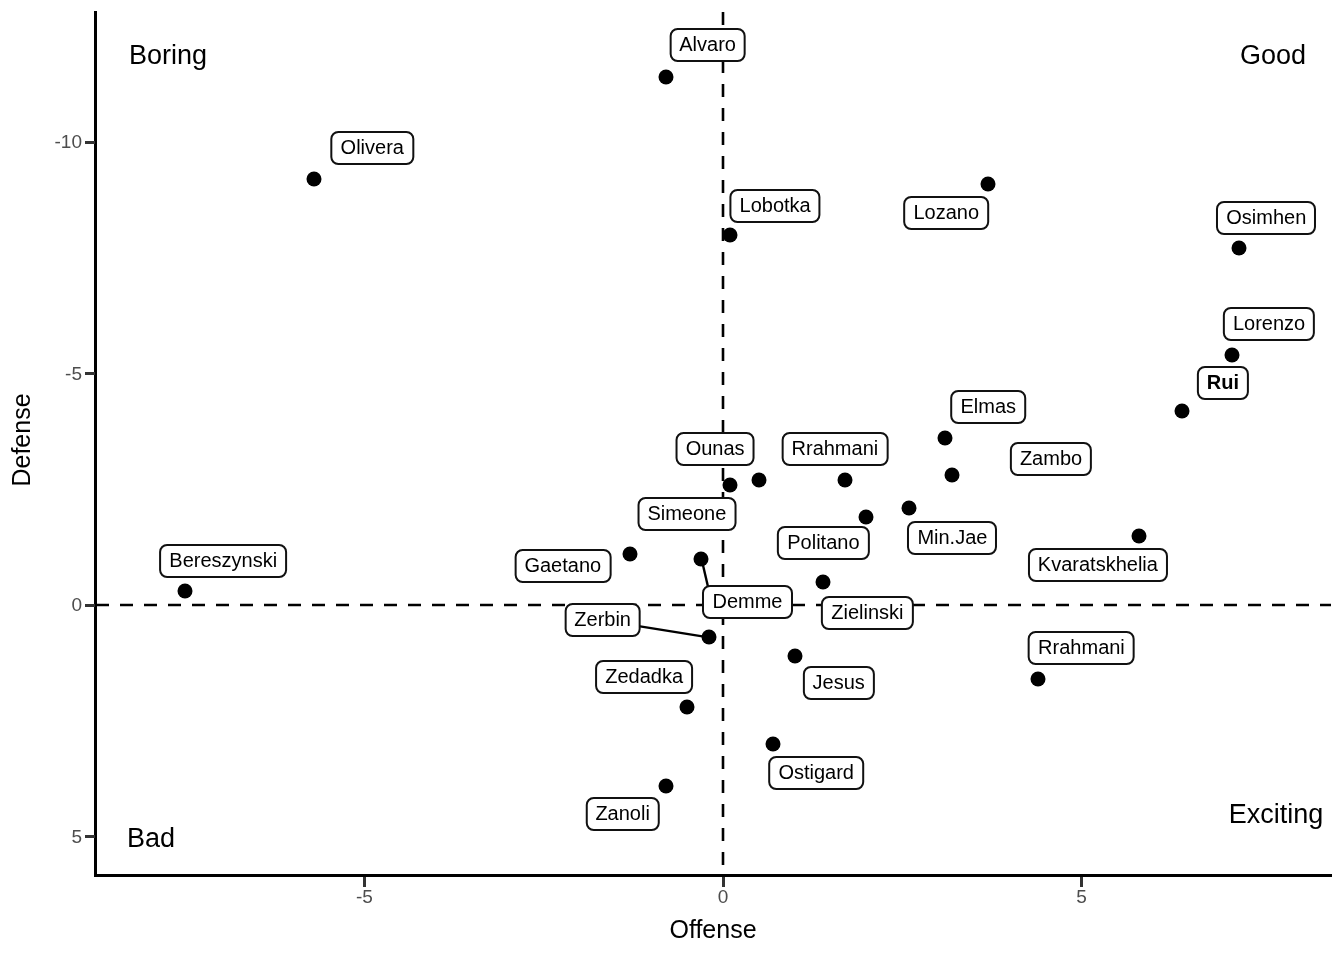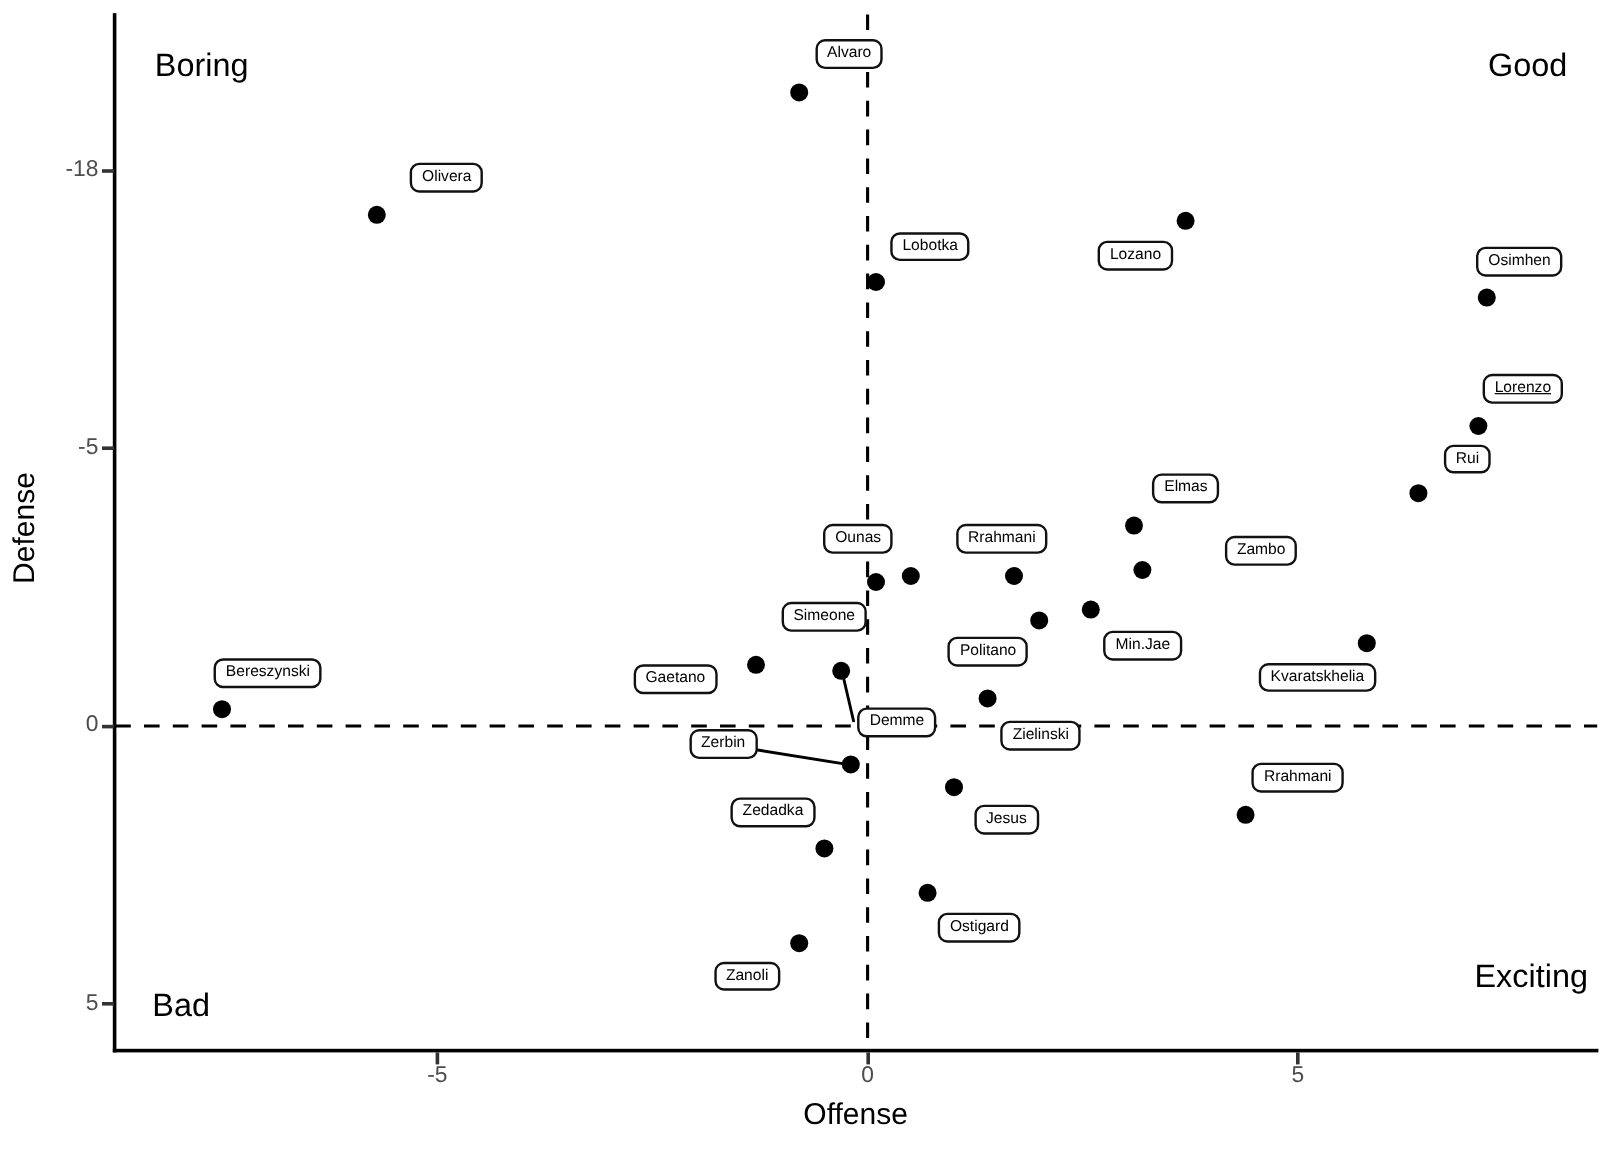--- a/index.html
+++ b/index.html
@@ -6,21 +6,21 @@
   body{width:1344px;height:960px;overflow:hidden;font-family:"Liberation Sans",sans-serif;color:#000;}
   #plot{position:relative;width:1344px;height:960px;background:#ffffff;}
   #line-layer{position:absolute;left:0;top:0;width:1344px;height:960px;z-index:1;}
   .axis-y{position:absolute;left:94px;top:11px;width:3px;height:866px;background:#000;z-index:1;}
   .axis-x{position:absolute;left:94px;top:874px;width:1238px;height:3px;background:#000;z-index:1;}
   .tick-y{position:absolute;left:85px;width:10px;height:3px;background:#333;z-index:1;}
   .tick-x{position:absolute;top:877px;width:3px;height:10px;background:#333;z-index:1;}
   .ticklab-y{position:absolute;right:1262px;transform:translateY(-52%);font-size:19px;color:#4d4d4d;z-index:1;}
   .ticklab-x{position:absolute;top:886px;transform:translateX(-50%);font-size:19px;color:#4d4d4d;z-index:1;}
   .dot{position:absolute;width:15px;height:15px;border-radius:50%;background:#000;transform:translate(-50%,-50%);z-index:2;}
-  .pt-label{position:absolute;transform:translate(-50%,-50%);background:#fff;border:2px solid #111;border-radius:8px;padding:1px 8px 3px;font-size:13px;line-height:1.3;white-space:nowrap;z-index:3;}
+  .pt-label{position:absolute;transform:translate(-50%,-50%);background:#fff;border:2px solid #111;border-radius:8px;padding:1px 8px 3px;font-size:20px;line-height:1.3;white-space:nowrap;z-index:3;}
   .quad{position:absolute;transform:translate(-50%,-50%);font-size:27px;z-index:1;}
   #quad-tl{left:168px;top:55px;text-align:right;}
   #quad-tr{left:1273px;top:55px;}
   #quad-bl{left:151px;top:838px;}
   #quad-br{left:1276px;top:814px;}
   .axis-title-x{position:absolute;left:713px;top:929px;transform:translate(-50%,-50%);font-size:25px;z-index:1;}
   .axis-title-y{position:absolute;left:21px;top:440px;transform:translate(-50%,-50%) rotate(-90deg);font-size:25px;z-index:1;}
 </style>
 </head>
 <body>
@@ -37,21 +37,21 @@
   <div class="axis-x"></div>
 
   <div id="ticks">
       <div class="tick-x" style="left: 363px;"></div>
       <div class="ticklab-x" style="left: 364.5px;">-5</div>
       <div class="tick-x" style="left: 721.5px;"></div>
       <div class="ticklab-x" style="left: 723px;">0</div>
       <div class="tick-x" style="left: 1080px;"></div>
       <div class="ticklab-x" style="left: 1081.5px;">5</div>
       <div class="tick-y" style="top: 140.5px;"></div>
-      <div class="ticklab-y" style="top: 142px;">-18</div>
+      <div class="ticklab-y" style="top: 142px;">-10</div>
       <div class="tick-y" style="top: 372px;"></div>
       <div class="ticklab-y" style="top: 373.5px;">-5</div>
       <div class="tick-y" style="top: 603.5px;"></div>
       <div class="ticklab-y" style="top: 605px;">0</div>
       <div class="tick-y" style="top: 835px;"></div>
       <div class="ticklab-y" style="top: 836.5px;">5</div>
     </div>
   <div id="points">
       <div class="dot" style="left: 665.64px; top: 77.18px;"></div>
       <div class="dot" style="left: 314.31px; top: 179.04px;"></div>
@@ -78,22 +78,22 @@
       <div class="dot" style="left: 687.15px; top: 706.86px;"></div>
       <div class="dot" style="left: 773.19px; top: 743.9px;"></div>
       <div class="dot" style="left: 665.64px; top: 785.57px;"></div>
     </div>
   <div id="labels">
       <div class="pt-label" style="left: 707.64px; top: 45.18px;">Alvaro</div>
       <div class="pt-label" style="left: 357.31px; top: 148.04px; margin-left: 15px;">Olivera</div>
       <div class="pt-label" style="left: 946.29px; top: 212.67px;">Lozano</div>
       <div class="pt-label" style="left: 775.17px; top: 205.6px;">Lobotka</div>
       <div class="pt-label" style="left: 1266.24px; top: 218.49px; text-align: right;">Osimhen</div>
-      <div class="pt-label" style="left: 1269.07px; top: 323.98px; text-decoration: underline;">Lorenzo</div>
-      <div class="pt-label" style="left: 1222.88px; top: 382.54px;">Rui</div>
+      <div class="pt-label" style="left: 1269.07px; top: 323.98px;">Lorenzo</div>
+      <div class="pt-label" style="left: 1222.88px; top: 382.54px; font-weight: bold;">Rui</div>
       <div class="pt-label" style="left: 988.27px; top: 407.32px;">Elmas</div>
       <div class="pt-label" style="left: 1019px; top: 459.36px; margin-left: 32px;">Zambo</div>
       <div class="pt-label" style="left: 834.89px; top: 448.99px;">Rrahmani</div>
       <div class="pt-label" style="left: 686.85px; top: 513.99px;">Simeone</div>
       <div class="pt-label" style="left: 715.17px; top: 448.62px;">Ounas</div>
       <div class="pt-label" style="left: 952.42px; top: 537.77px;">Min.Jae</div>
       <div class="pt-label" style="left: 823.4px; top: 543.03px;">Politano</div>
       <div class="pt-label" style="left: 1097.86px; top: 564.55px;">Kvaratskhelia</div>
       <div class="pt-label" style="left: 562.79px; top: 566.07px;">Gaetano</div>
       <div class="pt-label" style="left: 711.49px; top: 601.7px; margin-left: 36px;">Demme</div>

